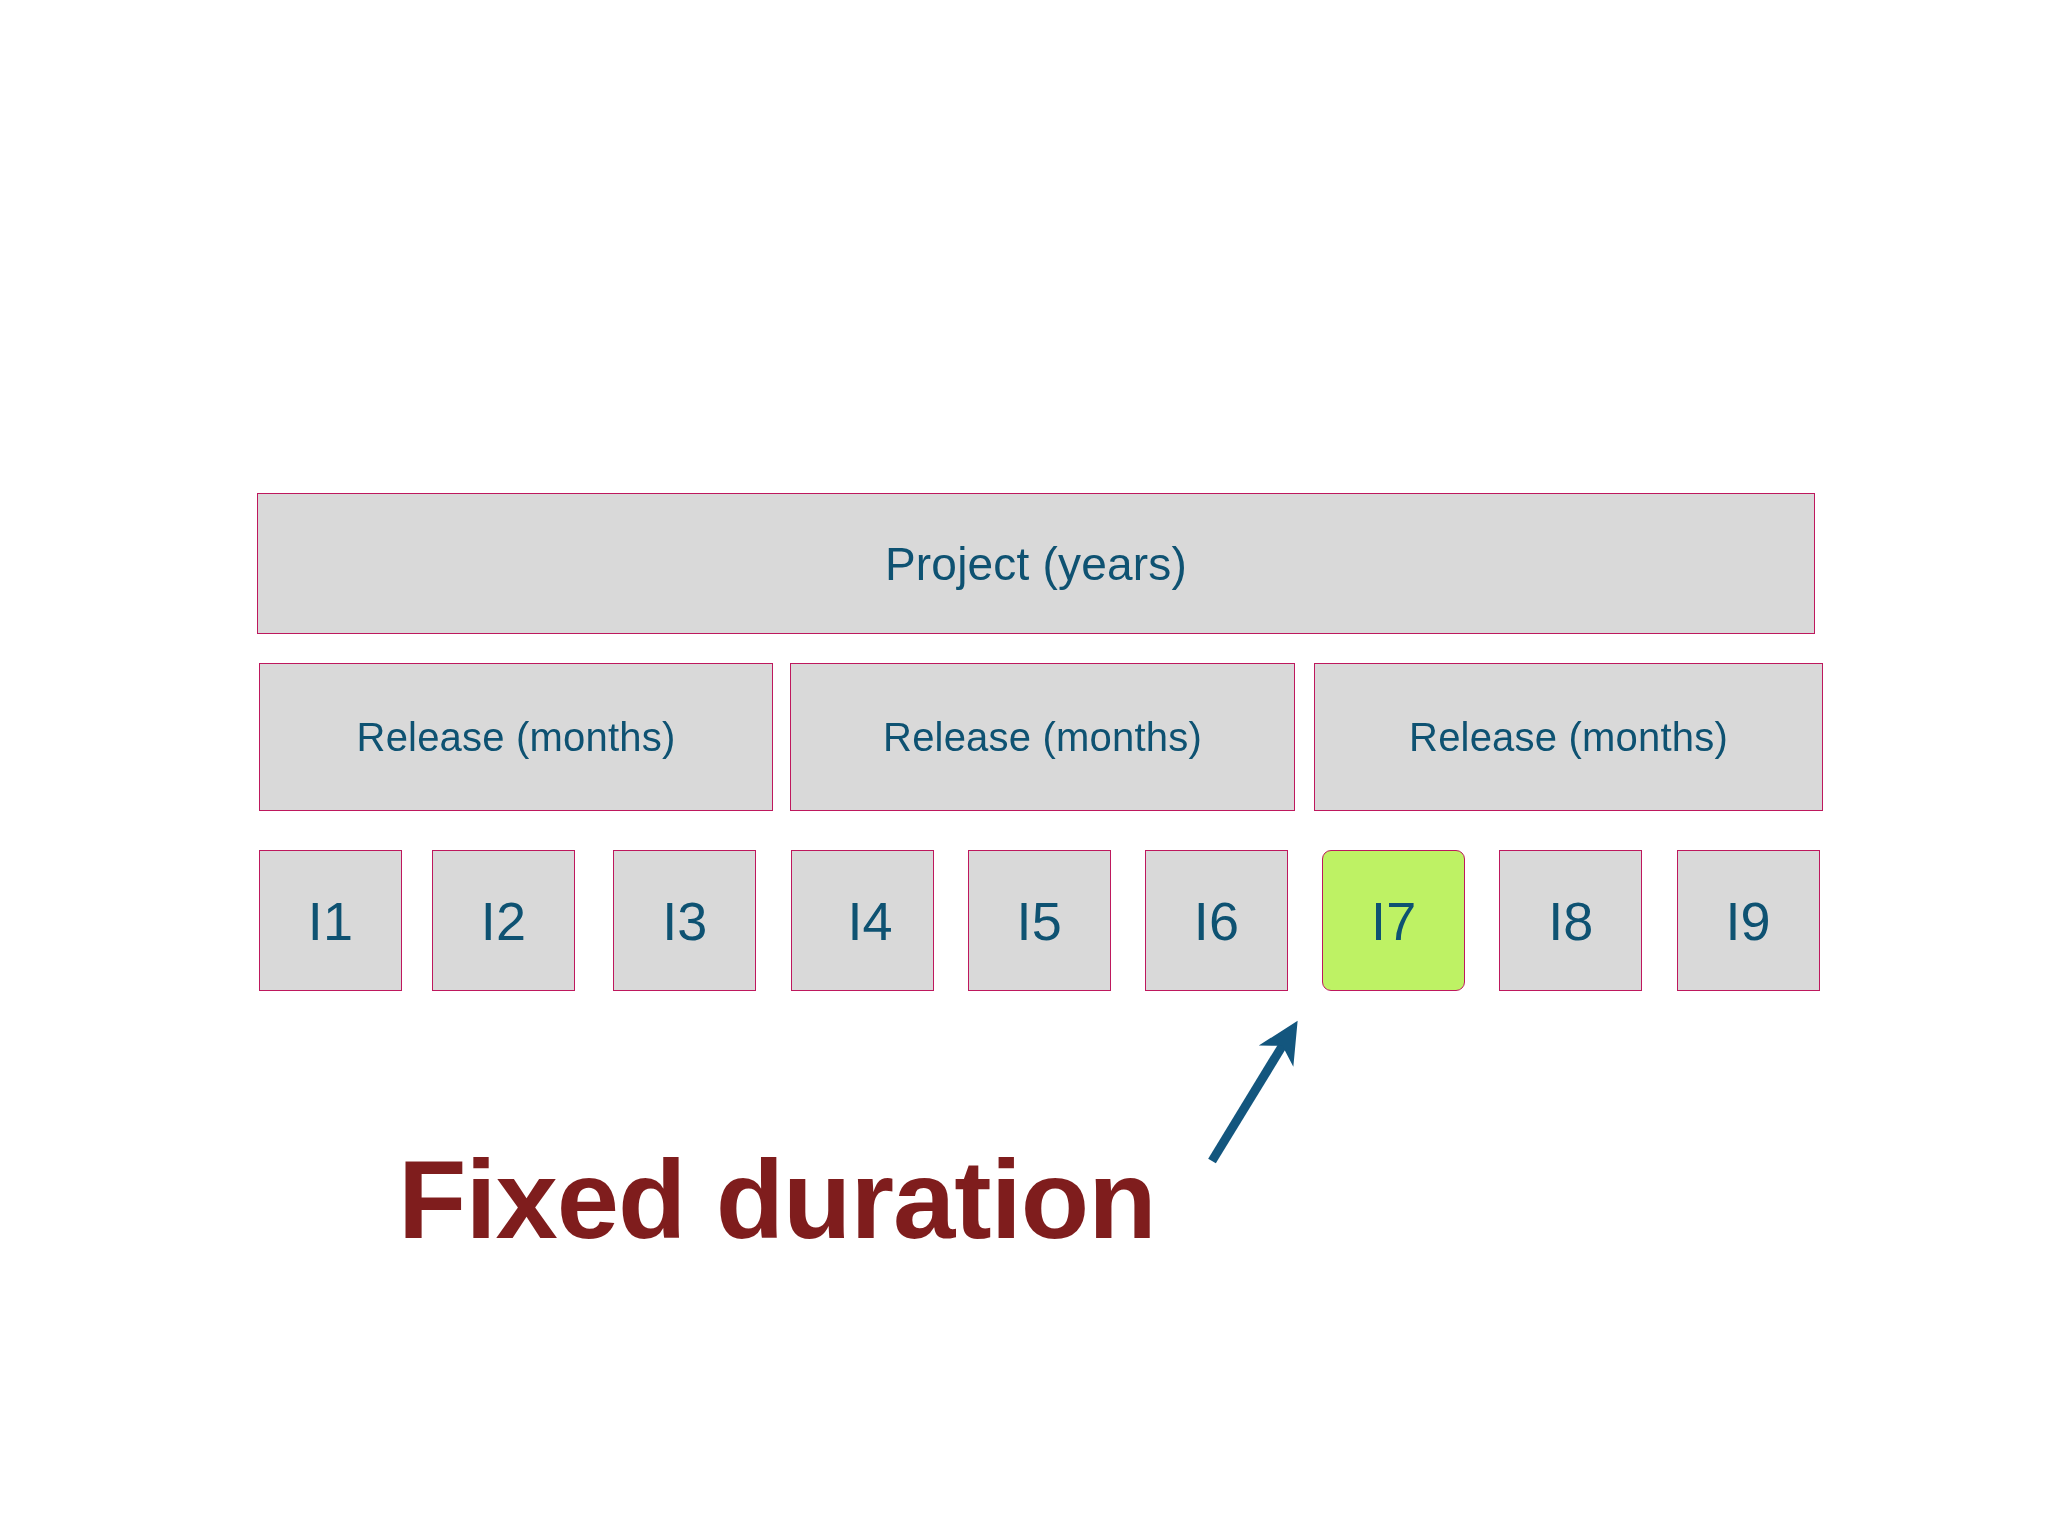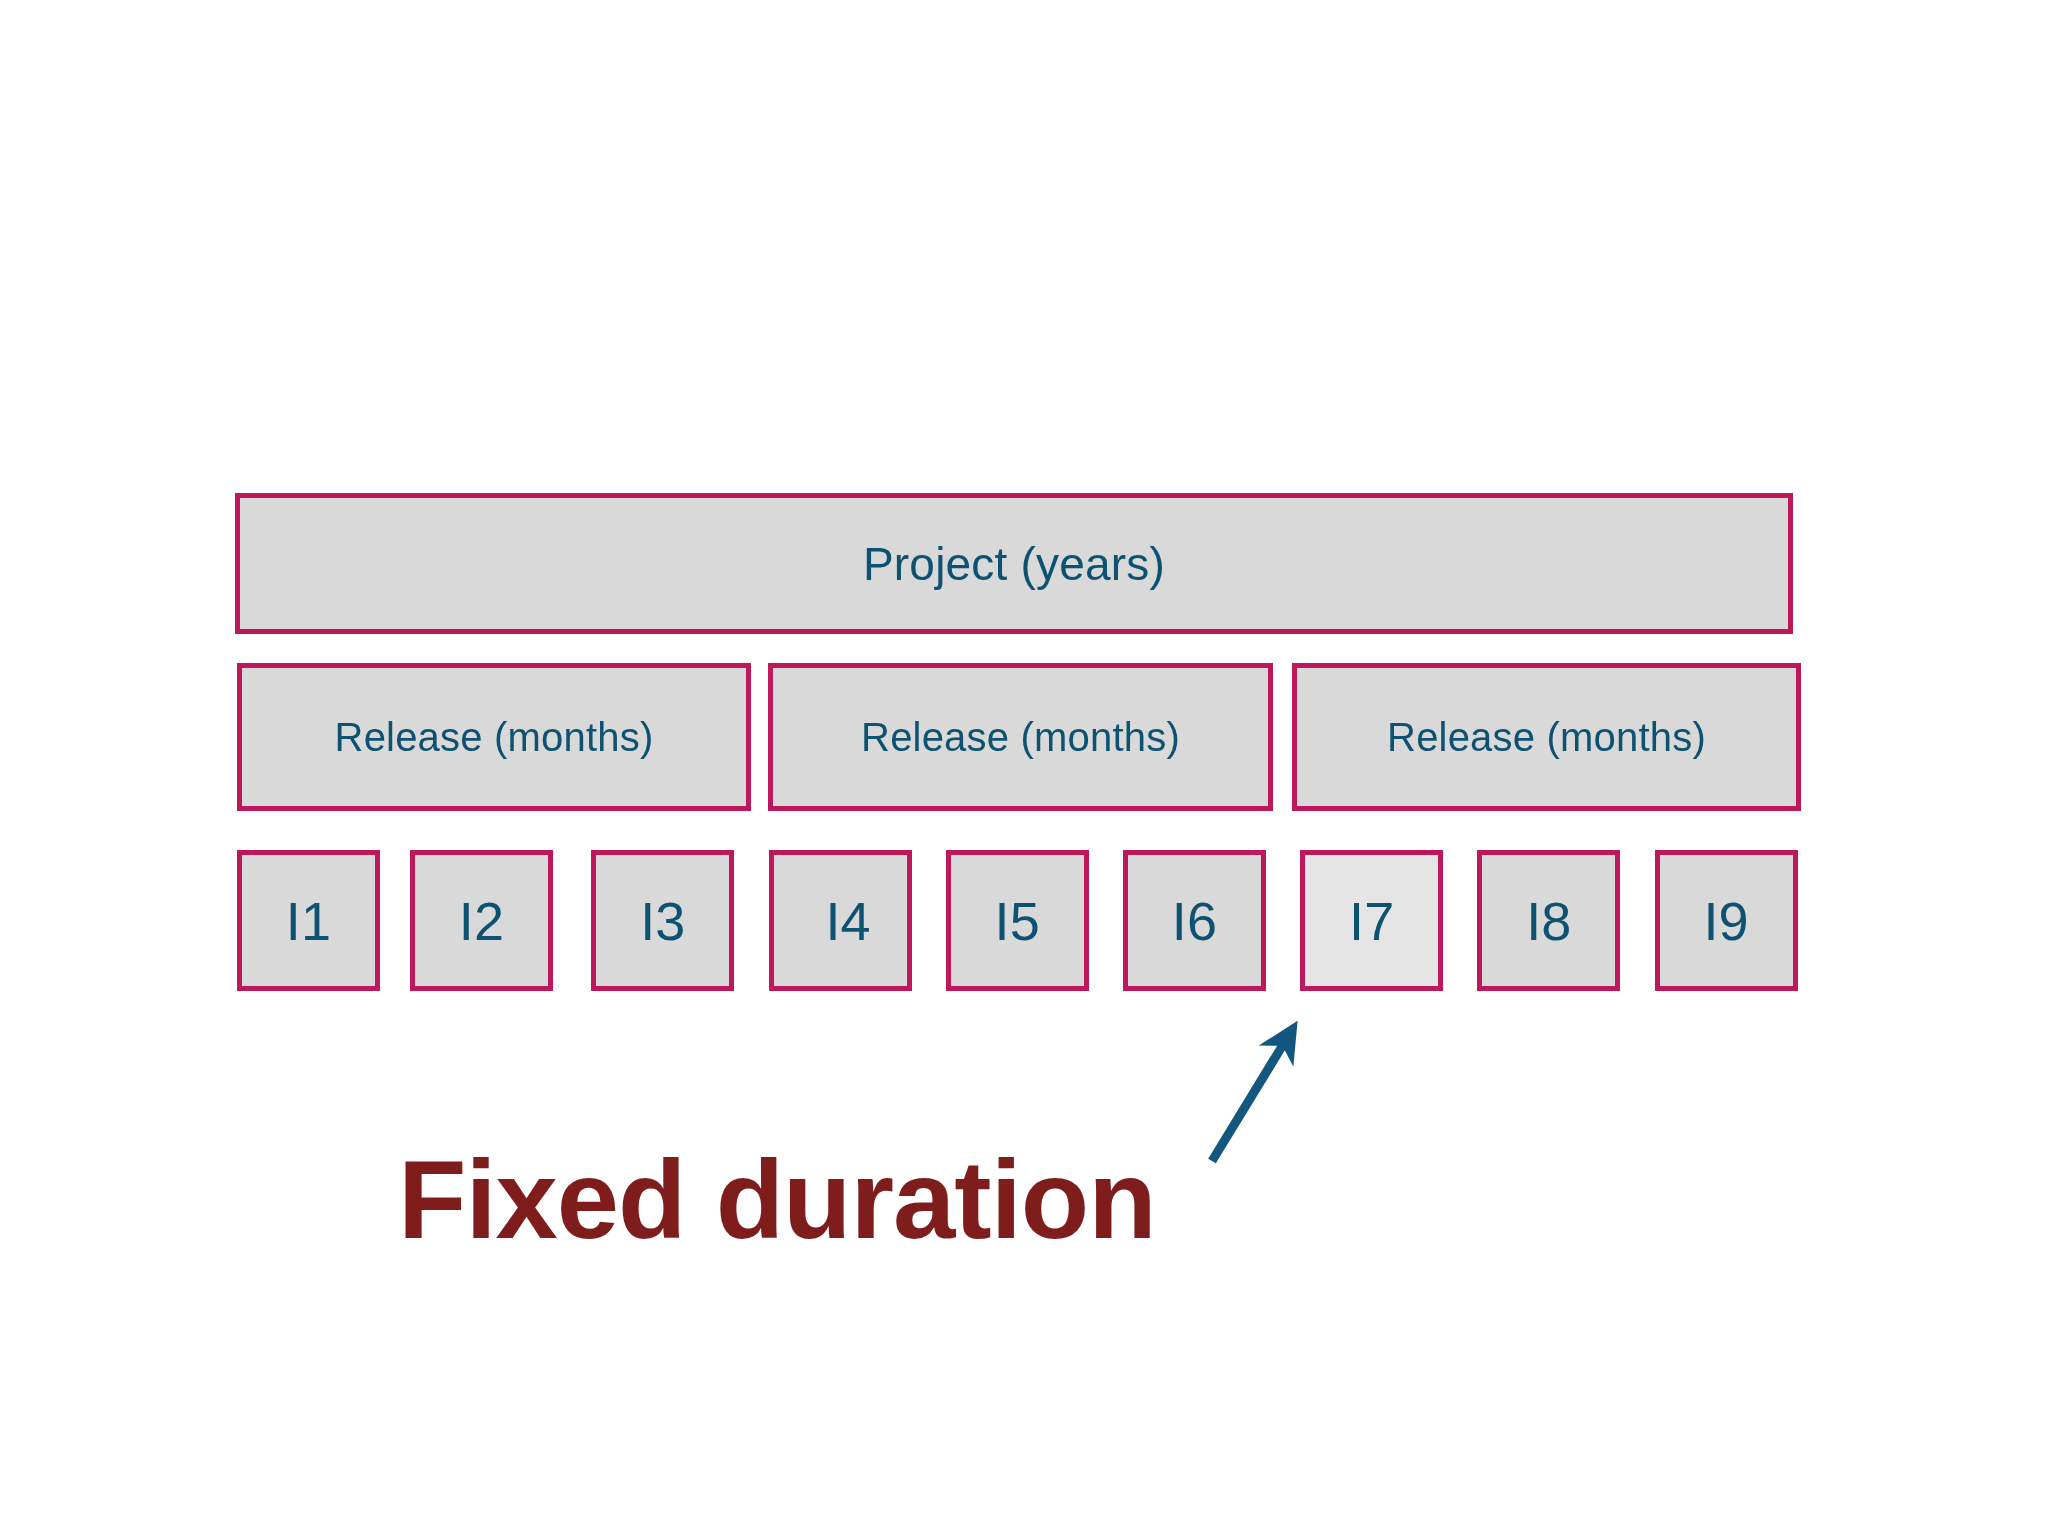--- a/index.html
+++ b/index.html
@@ -22,30 +22,31 @@
     width: 2048px;
     height: 1536px;
     background: #ffffff;
   }
 
   
   .box {
     position: absolute;
     box-sizing: border-box;
     background: #d9d9d9;
-    border: 5px solid #be185d;
+    border: 1px solid #be185d;
     display: flex;
     align-items: center;
     justify-content: center;
     color: #0e5272;
     font-family: "Liberation Sans", sans-serif;
     font-weight: 400;
     line-height: 1;
     white-space: nowrap;
     letter-spacing: 0.2px;
+    margin-left: 22px;
   }
 
   
   #project-bar {
     left: 235px;
     top: 493px;
     width: 1558px;
     height: 141px;
     font-size: 46px;
   }
@@ -125,21 +126,21 @@
     </div>
     <div class="box iteration-box" style="left: 768.6px; padding-left: 16px;">
       <span>I4</span>
     </div>
     <div class="box iteration-box" style="left: 945.8px;">
       <span>I5</span>
     </div>
     <div class="box iteration-box" style="left: 1123px;">
       <span>I6</span>
     </div>
-    <div class="box iteration-box highlighted" style="left: 1300.2px; background: #e5e5e5;">
+    <div class="box iteration-box highlighted" style="left: 1300.2px; background: #bef264; border-radius: 9px;">
       <span>I7</span>
     </div>
     <div class="box iteration-box" style="left: 1477.4px;">
       <span>I8</span>
     </div>
     <div class="box iteration-box" style="left: 1654.6px;">
       <span>I9</span>
     </div>
   </div>
 

